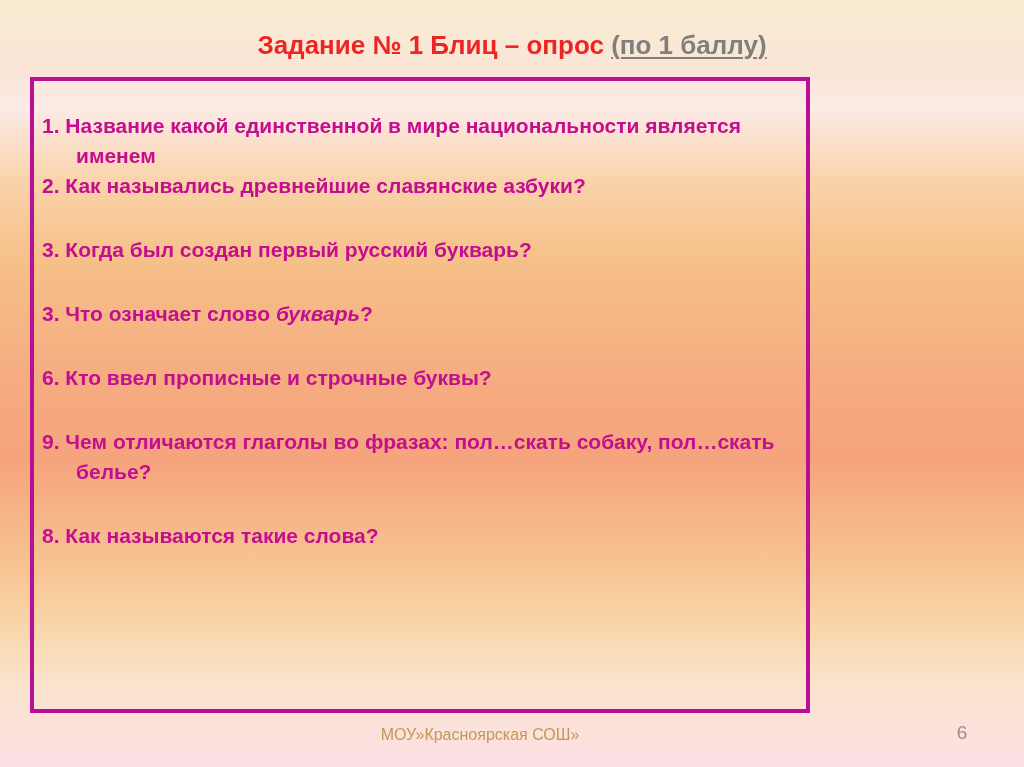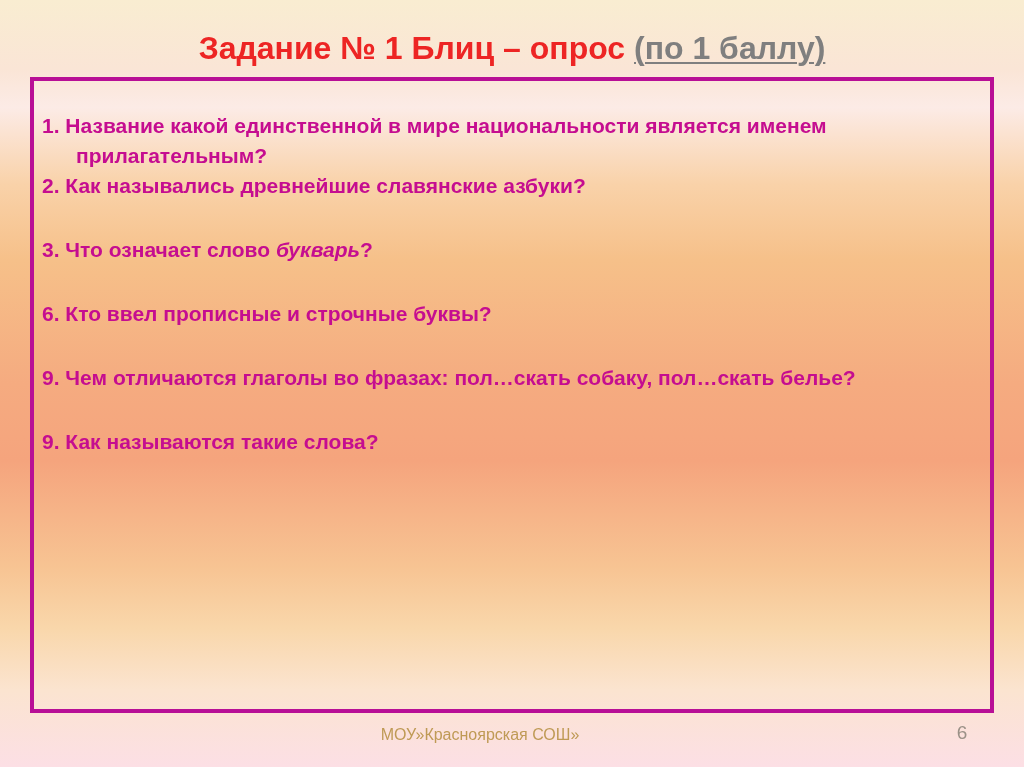--- a/index.html
+++ b/index.html
@@ -28,39 +28,39 @@
       #f9d7ab 82%,
       #fbe4d0 90%,
       #fcdfe5 100%);
   }
   .title {
     position: absolute;
     top: 30px;
     left: 0;
     width: 1024px;
     text-align: center;
-    font-size: 32px;
+    font-size: 26px;
     font-weight: bold;
     letter-spacing: 0px;
     white-space: nowrap;
   }
   .title .t-red {
     color: #ed2524;
   }
   .title .t-gray {
     color: #7f7f7f;
     text-decoration: underline;
     text-decoration-thickness: 2px;
     text-underline-offset: 3px;
   }
   .qbox {
     position: absolute;
     left: 30px;
     top: 77px;
-    width: 964px;
+    width: 780px;
     height: 636px;
     box-sizing: border-box;
     border: 4px solid #b80f96;
     padding: 30px 10px 0 8px;
     overflow: hidden;
   }
   .q {
     margin: 0 0 34px 0;
     padding-left: 34px;
     text-indent: -34px;
@@ -101,36 +101,36 @@
 <div class="slide">
 
   <div class="title">
     <span class="t-red">Задание № 1 Блиц – опрос </span><span class="t-gray">(по 1 баллу)</span>
   </div>
 
   <div class="qbox">
 
     <p class="q q-first">
       <span>1. Название какой единственной в мире национальности является именем</span><br>
-      <span>прилагательным?</span>
     </p>
 
     <p class="q">2. Как назывались древнейшие славянские азбуки?</p>
 
+    <p class="q">3. Когда был создан первый русский букварь?</p>
 
     <p class="q">
       <span>3. Что означает слово </span><em>букварь</em><span>?</span>
     </p>
 
 
     <p class="q">6. Кто ввел прописные и строчные буквы?</p>
 
     <p class="q">9.  Чем отличаются глаголы во фразах: пол…скать собаку, пол…скать белье?</p>
 
-    <p class="q">9. Как называются такие слова?</p>
+    <p class="q">8. Как называются такие слова?</p>
 
 
   </div>
 
   <div class="footer-text">МОУ»Красноярская СОШ»</div>
 
   <div class="page-num">6</div>
 
 </div>
 

